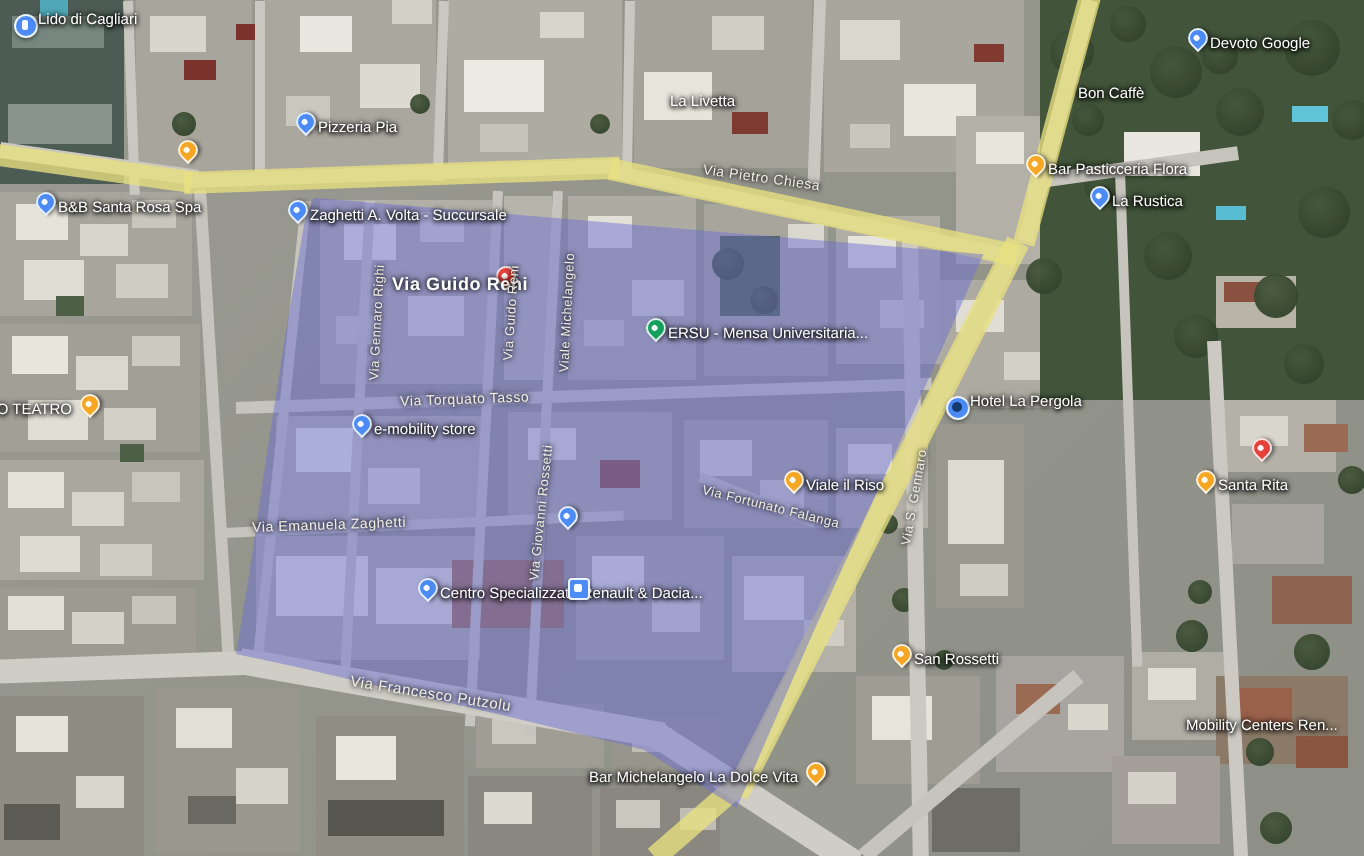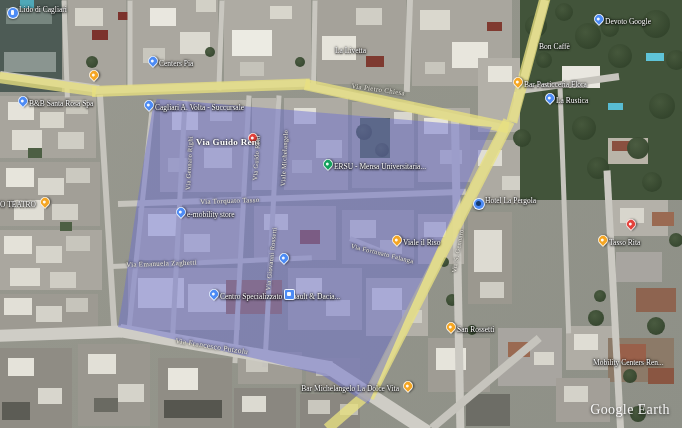--- a/index.html
+++ b/index.html
@@ -1,19 +1,19 @@
 <!DOCTYPE html>
 <html><head>
 <meta charset="utf-8">
 <style>
   html,body{margin:0;padding:0;background:#222;}
   #map{
     position:relative;width:682px;height:428px;overflow:hidden;
     background:linear-gradient(135deg,#9a9a92 0%,#94958b 40%,#8e9087 100%);
-    font-family:Liberation Serif, serif;
+    font-family:Liberation Sans, sans-serif;
   }
   #scenery,#selection,#anno{position:absolute;inset:0;}
   .b{position:absolute;}
   .tree{position:absolute;border-radius:50%;background:radial-gradient(circle at 40% 35%,#46583c,#2c3d26);opacity:.95;}
   .road{position:absolute;transform-origin:0 50%;}
   #selection{pointer-events:none;}
   .poi{position:absolute;}
   .pin{position:absolute;left:-4px;top:-10px;width:8px;height:8px;border-radius:50% 50% 50% 0;
        transform:rotate(-45deg);border:1px solid rgba(255,255,255,.85);box-shadow:1px 1px 2px rgba(0,0,0,.45);}
   .pin::after{content:"";position:absolute;left:2px;top:2px;width:3px;height:3px;border-radius:50%;background:#fff;opacity:.95;}
@@ -247,25 +247,25 @@
   <div id="anno">
       <div class="poi" style="left: 12px; top: 12px;">
         <span class="circle-ic" style="background: rgb(76, 139, 245);"></span>
         <span class="plabel">Lido di Cagliari</span>
       </div>
       <div class="poi" style="left: 93px; top: 80px;">
         <span class="pin" style="background: rgb(245, 166, 35);"></span>
       </div>
       <div class="poi" style="left: 152px; top: 66px;">
         <span class="pin" style="background: rgb(76, 139, 245);"></span>
-        <span class="plabel">Centers Pia</span>
+        <span class="plabel">Pizzeria Pia</span>
       </div>
       <div class="poi" style="left: 148px; top: 110px;">
         <span class="pin" style="background: rgb(76, 139, 245);"></span>
-        <span class="plabel">Cagliari A. Volta - Succursale</span>
+        <span class="plabel">Zaghetti A. Volta - Succursale</span>
       </div>
       <div class="poi" style="left: 328px; top: 53px;">
         <span class="plabel">La Livetta</span>
       </div>
       <div class="poi" style="left: 532px; top: 49px;">
         <span class="plabel">Bon Caffè</span>
       </div>
       <div class="poi" style="left: 598px; top: 24px;">
         <span class="pin" style="background: rgb(76, 139, 245);"></span>
         <span class="plabel">Devoto Google</span>
@@ -317,35 +317,34 @@
       </div>
       <div class="poi" style="left: 478px; top: 203px;">
         <span class="circle-ic photo-ic" style="background: rgb(76, 139, 245);"></span>
         <span class="plabel">Hotel La Pergola</span>
       </div>
       <div class="poi" style="left: 630px; top: 229px;">
         <span class="pin" style="background: rgb(227, 65, 58);"></span>
       </div>
       <div class="poi" style="left: 602px; top: 245px;">
         <span class="pin" style="background: rgb(245, 166, 35);"></span>
-        <span class="plabel">Tasso Rita</span>
+        <span class="plabel">Santa Rita</span>
       </div>
       <div class="poi" style="left: 407px; top: 391px;">
         <span class="pin" style="background: rgb(245, 166, 35);"></span>
         <span class="plabel left">Bar Michelangelo La Dolce Vita</span>
       </div>
       <div class="poi" style="left: 586px; top: 365px;">
         <span class="plabel">Mobility Centers Ren...</span>
       </div>
       <span class="street" style="left: 352px; top: 82px; font-size: 7px; transform: rotate(8deg);">Via Pietro Chiesa</span>
       <span class="street big" style="left: 196px; top: 137px; font-size: 9px; transform: rotate(0deg);">Via Guido Reni</span>
       <span class="street" style="left: 251px; top: 180px; font-size: 6.5px; transform: rotate(-86deg);">Via Guido Reni</span>
       <span class="street" style="left: 279px; top: 186px; font-size: 6.5px; transform: rotate(-87deg);">Viale Michelangelo</span>
       <span class="street" style="left: 184px; top: 190px; font-size: 6.5px; transform: rotate(-87deg);">Via Gennaro Righi</span>
       <span class="street" style="left: 264px; top: 290px; font-size: 6.5px; transform: rotate(-84deg);">Via Giovanni Rossetti</span>
       <span class="street" style="left: 200px; top: 198px; font-size: 7px; transform: rotate(-2deg);">Via Torquato Tasso</span>
       <span class="street" style="left: 126px; top: 261px; font-size: 7px; transform: rotate(-2deg);">Via Emanuela Zaghetti</span>
       <span class="street" style="left: 352px; top: 242px; font-size: 6.5px; transform: rotate(14deg);">Via Fortunato Falanga</span>
       <span class="street" style="left: 450px; top: 272px; font-size: 6.5px; transform: rotate(-80deg);">Via S. Gennaro</span>
       <span class="street" style="left: 176px; top: 336px; font-size: 7.5px; transform: rotate(9deg);">Via Francesco Putzolu</span>
     </div>
-  <div id="watermark">Google Earth</div>
 </div>
 
 </body></html>

